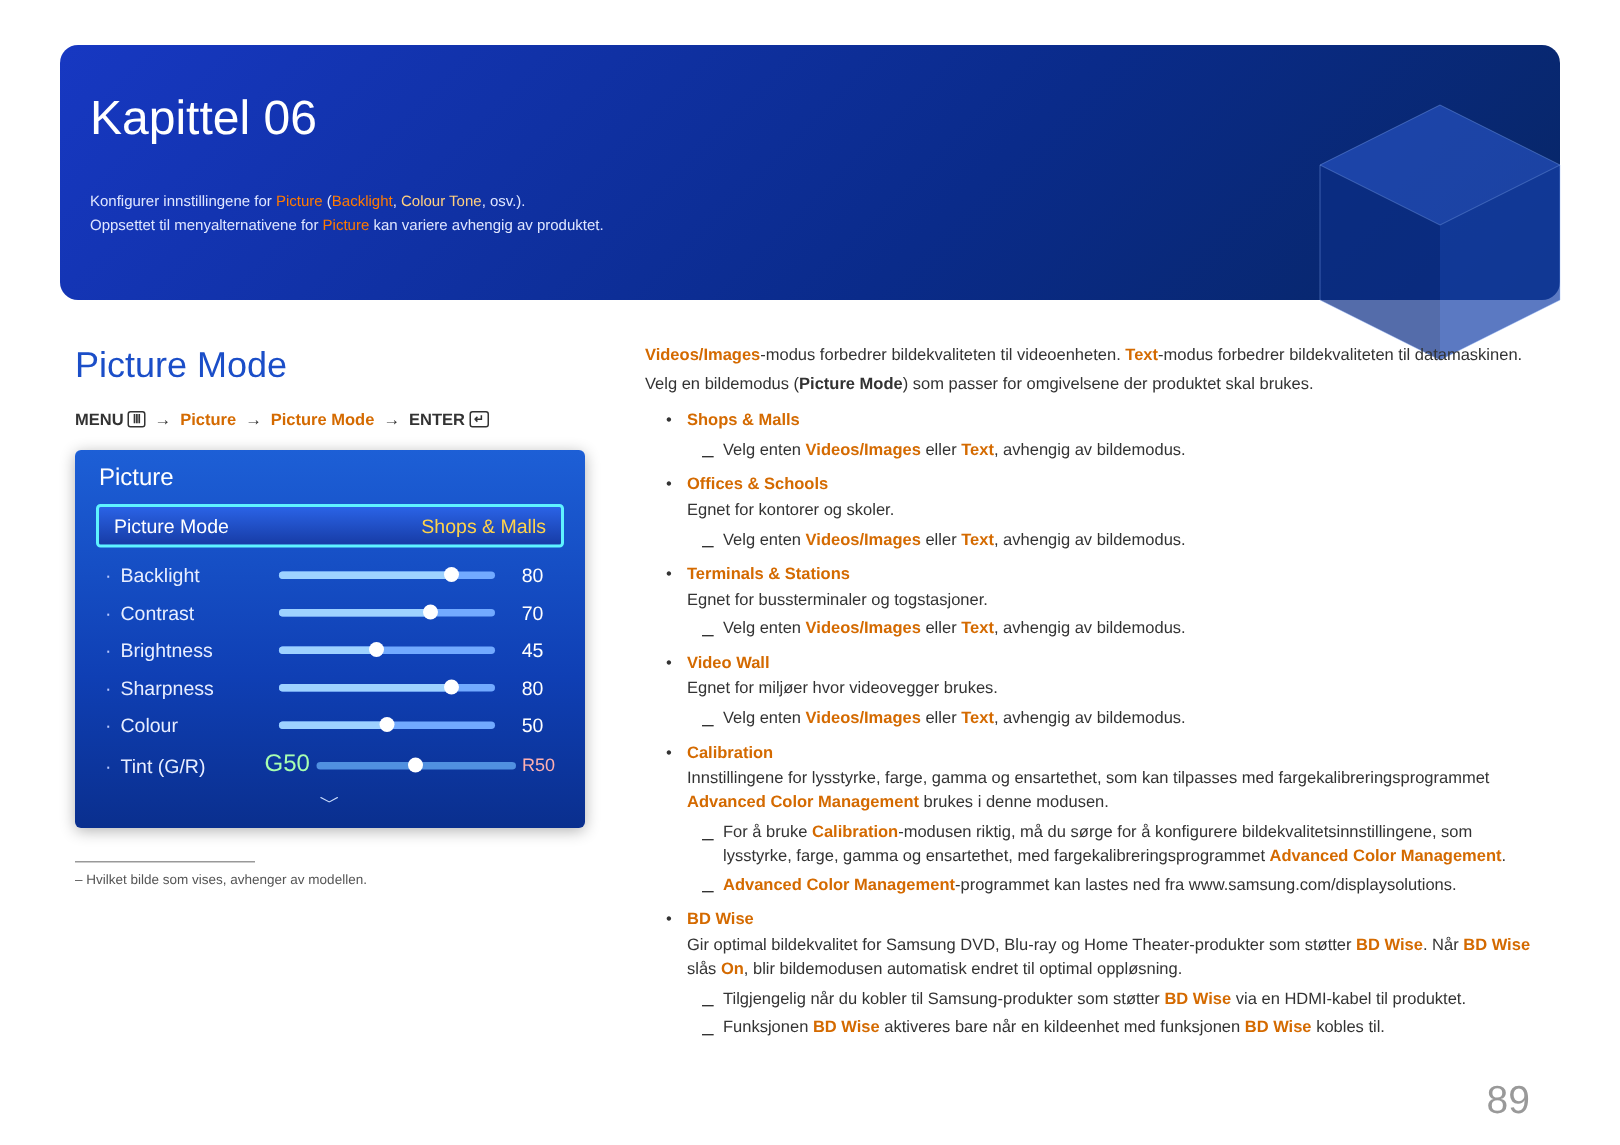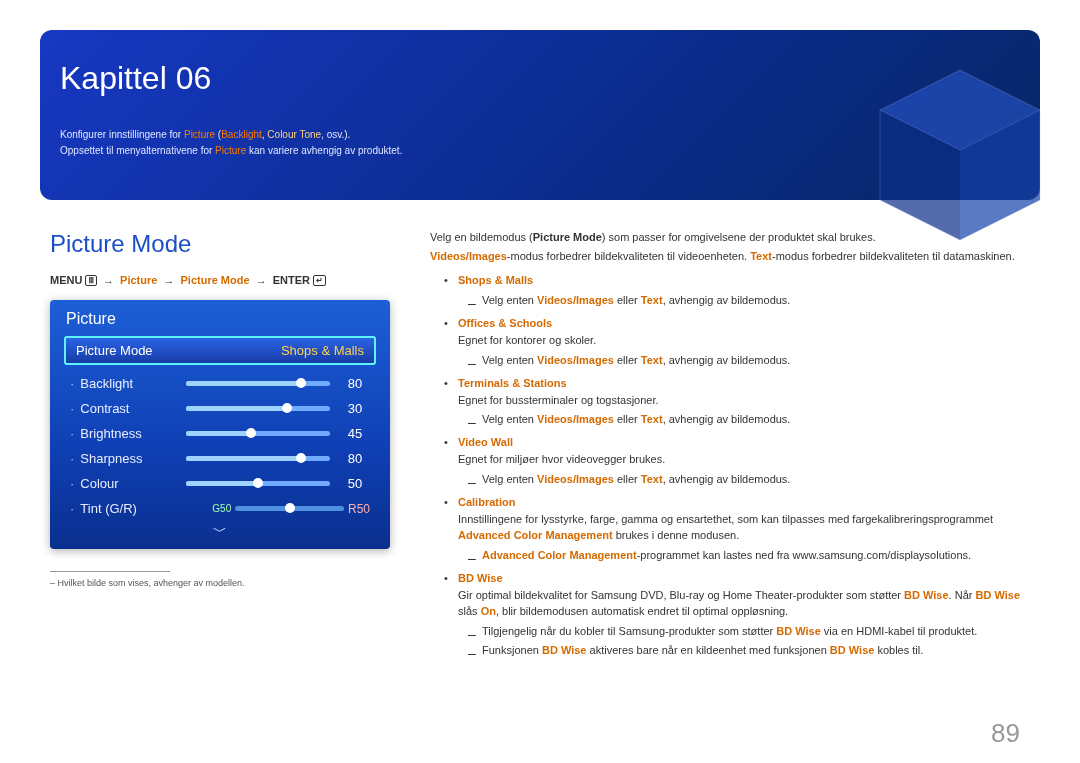--- a/index.html
+++ b/index.html
@@ -130,21 +130,21 @@
   }
   .slider .knob {
     position: absolute;
     top: -3px;
     width: 10px; height: 10px;
     background: #fff;
     border-radius: 50%;
     transform: translateX(-50%);
   }
   .menu-item .num { width: 30px; text-align: center; color: #fff; }
-  .tint-row .g { color: #a8ffb0; font-size: 10px; padding-right: 4px; margin-left: 36px;}
+  .tint-row .g { color: #a8ffb0; font-size: 16px; padding-right: 4px;}
   .tint-row .r { color: #ffb0b0; font-size: 12px; padding-left: 4px;}
   .tint-slider { flex:1; height:5px; background:#5090e0; border-radius:3px; position:relative; }
   .tint-slider .center-knob { position:absolute; left:50%; top:-3px; width:10px; height:10px; background:#fff; border-radius:50%; transform:translateX(-50%);}
   .scroll-ind { text-align:center; color:#cfe1ff; padding:2px 0 0; font-size:14px;}
 
   .footnote-divider {
     border-top: 1px solid #999;
     width: 120px;
     margin: 22px 0 6px;
   }
@@ -226,21 +226,21 @@
               </div>
               <span class="num">80</span>
             </div>
             <div class="menu-item">
               <span class="dot">·</span>
               <span class="label">Contrast</span>
               <div class="slider">
                 <div class="fill" style="width:70%"></div>
                 <div class="knob" style="left:70%"></div>
               </div>
-              <span class="num">30</span>
+              <span class="num">70</span>
             </div>
             <div class="menu-item">
               <span class="dot">·</span>
               <span class="label">Brightness</span>
               <div class="slider">
                 <div class="fill" style="width:45%"></div>
                 <div class="knob" style="left:45%"></div>
               </div>
               <span class="num">45</span>
             </div>
@@ -274,39 +274,40 @@
         </div>
         <div class="scroll-ind">﹀</div>
       </div>
 
       <div class="footnote-divider"></div>
       <div class="footnote">– <span>Hvilket bilde som vises, avhenger av modellen.</span></div>
     </div>
 
     <div class="right-col">
       <p class="lead">
-        <span>Velg en bildemodus (</span><span class="bold">Picture Mode</span><span>) som passer for omgivelsene der produktet skal brukes.</span>
+        <span class="orange">Videos/Images</span><span>-modus forbedrer bildekvaliteten til videoenheten. </span><span class="orange">Text</span><span>-modus forbedrer bildekvaliteten til datamaskinen.</span>
       </p>
       <p class="lead">
-        <span class="orange">Videos/Images</span><span>-modus forbedrer bildekvaliteten til videoenheten. </span><span class="orange">Text</span><span>-modus forbedrer bildekvaliteten til datamaskinen.</span>
+        <span>Velg en bildemodus (</span><span class="bold">Picture Mode</span><span>) som passer for omgivelsene der produktet skal brukes.</span>
       </p>
       <ul class="mode-list" id="mode-list">
           <li><span class="mode-name">Shops &amp; Malls</span><ul class="sub-list">
               <li>Velg enten <span class="orange">Videos/Images</span> eller <span class="orange">Text</span>, avhengig av bildemodus.</li>
             </ul></li>
           <li><span class="mode-name">Offices &amp; Schools</span><div class="desc">Egnet for kontorer og skoler.</div><ul class="sub-list">
               <li>Velg enten <span class="orange">Videos/Images</span> eller <span class="orange">Text</span>, avhengig av bildemodus.</li>
             </ul></li>
           <li><span class="mode-name">Terminals &amp; Stations</span><div class="desc">Egnet for bussterminaler og togstasjoner.</div><ul class="sub-list">
               <li>Velg enten <span class="orange">Videos/Images</span> eller <span class="orange">Text</span>, avhengig av bildemodus.</li>
             </ul></li>
           <li><span class="mode-name">Video Wall</span><div class="desc">Egnet for miljøer hvor videovegger brukes.</div><ul class="sub-list">
               <li>Velg enten <span class="orange">Videos/Images</span> eller <span class="orange">Text</span>, avhengig av bildemodus.</li>
             </ul></li>
           <li><span class="mode-name">Calibration</span><div class="desc">Innstillingene for lysstyrke, farge, gamma og ensartethet, som kan tilpasses med fargekalibreringsprogrammet <span class="orange">Advanced Color Management</span> brukes i denne modusen.</div><ul class="sub-list">
+              <li>For å bruke <span class="orange">Calibration</span>-modusen riktig, må du sørge for å konfigurere bildekvalitetsinnstillingene, som lysstyrke, farge, gamma og ensartethet, med fargekalibreringsprogrammet <span class="orange">Advanced Color Management</span>.</li>
               <li><span class="orange">Advanced Color Management</span>-programmet kan lastes ned fra www.samsung.com/displaysolutions.</li>
             </ul></li>
           <li><span class="mode-name">BD Wise</span><div class="desc">Gir optimal bildekvalitet for Samsung DVD, Blu-ray og Home Theater-produkter som støtter <span class="orange">BD Wise</span>. Når <span class="orange">BD Wise</span> slås <span class="orange">On</span>, blir bildemodusen automatisk endret til optimal oppløsning.</div><ul class="sub-list">
               <li>Tilgjengelig når du kobler til Samsung-produkter som støtter <span class="orange">BD Wise</span> via en HDMI-kabel til produktet.</li>
               <li>Funksjonen <span class="orange">BD Wise</span> aktiveres bare når en kildeenhet med funksjonen <span class="orange">BD Wise</span> kobles til.</li>
             </ul></li>
         </ul>
     </div>
   </div>
 

